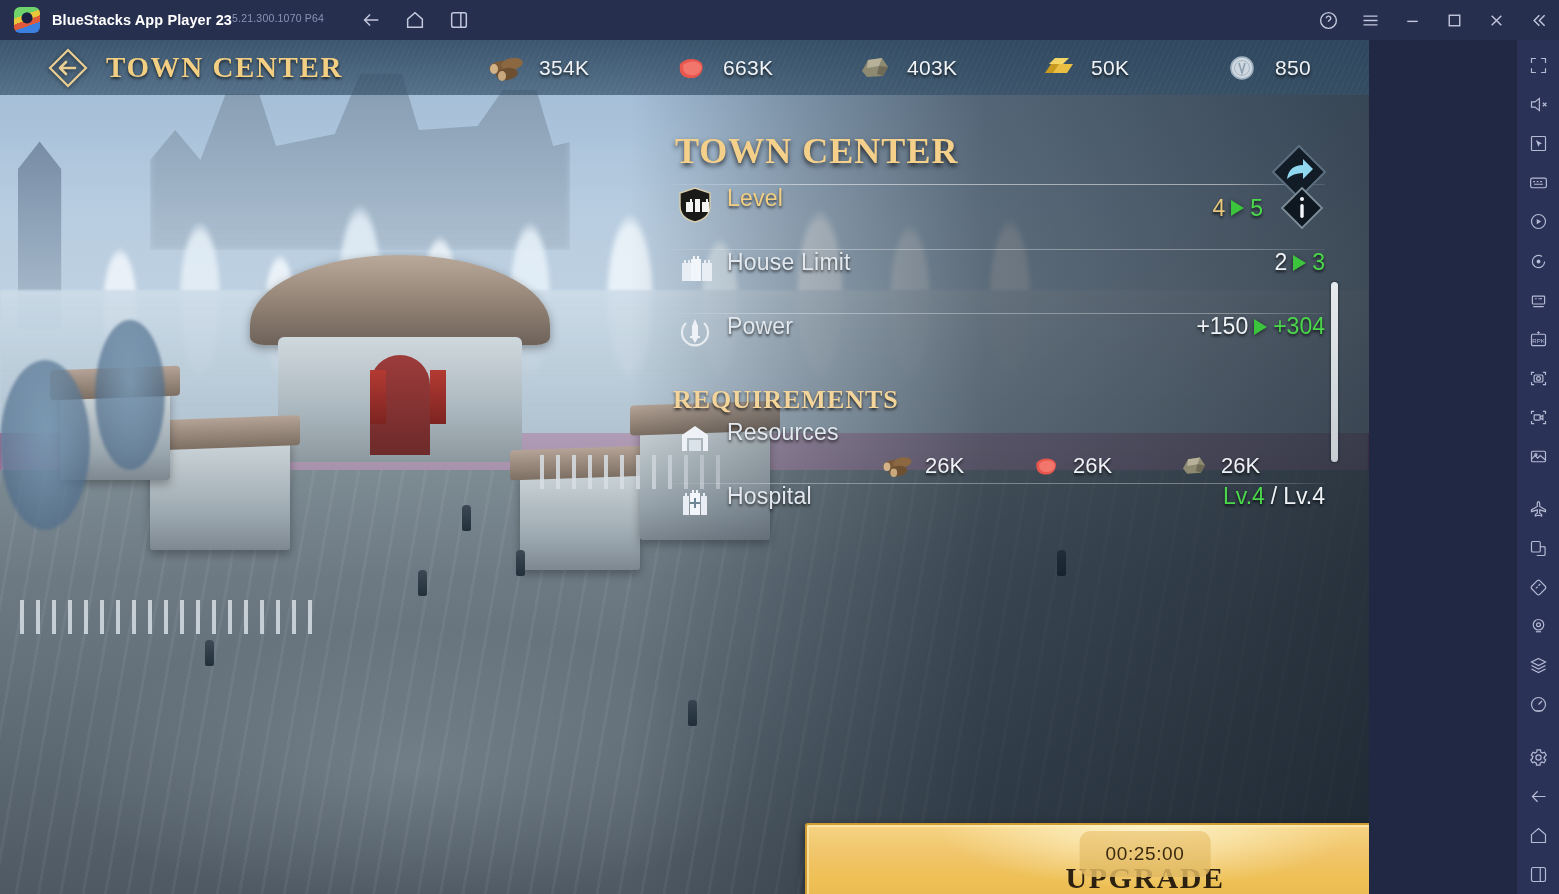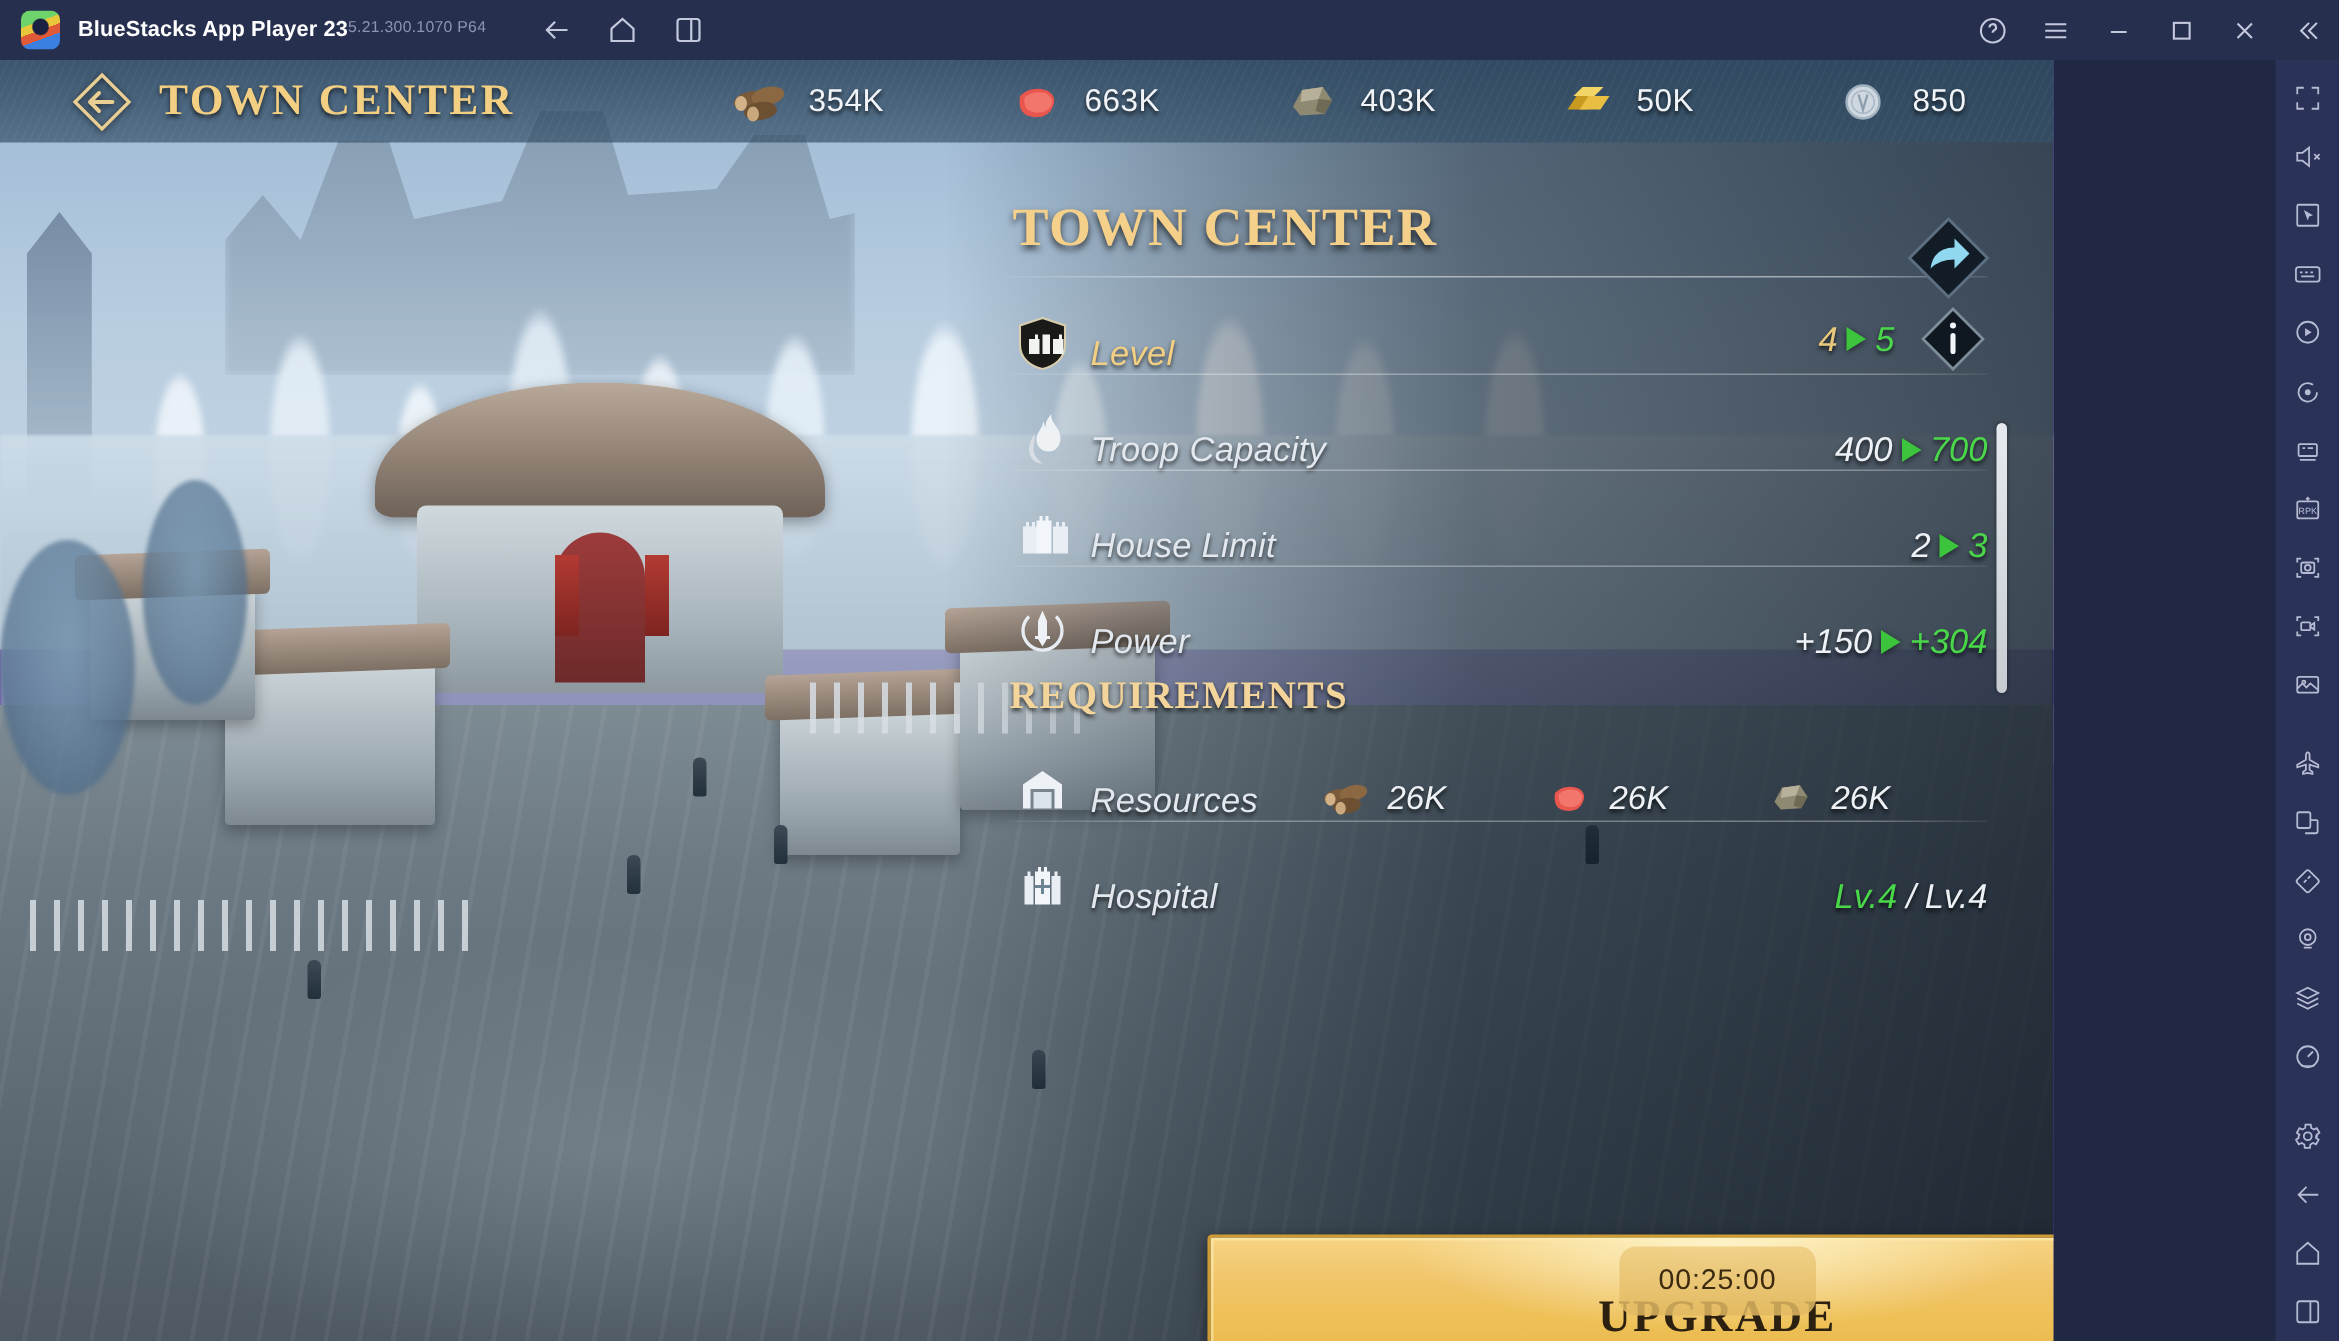--- a/index.html
+++ b/index.html
@@ -38,21 +38,21 @@
   .tb-ico { width: 22px; height: 22px; display: flex; align-items: center; justify-content: center; cursor: pointer; }
   .tb-ico svg { stroke: #c3c8dd; fill: none; stroke-width: 1.6; }
   .tb-right { position: absolute; right: 10px; top: 0; height: 40px; display: flex; align-items: center; gap: 20px; }
   .tb-right .tb-ico svg { stroke: #c3c8dd; }
 
   
   .game {
     position: absolute; top: 40px; left: 0;
     width: 1369px; height: 854px;
     overflow: hidden;
-    background: #4c1d95;
+    background: #be185d;
   }
 
   
   .scene { position: absolute; inset: 0; }
   .sky {
     position: absolute; top: 0; left: 0; width: 100%; height: 46%;
     background: linear-gradient(180deg,#9db9d4 0%, #b8cde0 45%, #c9d8e4 100%);
   }
   .far-castle {
     position: absolute; left: 150px; top: 10px; width: 420px; height: 200px;
@@ -209,22 +209,22 @@
     padding-left: 16px;
   }
   .share-btn {
     position: absolute; right: 10px; top: 12px; width: 60px; height: 60px; cursor: pointer;
   }
   .divider-line {
     height: 1px; margin: 12px 14px 0 14px;
     background: linear-gradient(90deg, rgba(255,255,255,.08), rgba(255,255,255,.5) 20%, rgba(255,255,255,.5) 85%, rgba(255,255,255,.1));
   }
   .stat-row {
-    display: flex; align-items: flex-end; height: 64px;
-    padding: 0 14px; position: relative; font-style: italic;
+    display: flex; align-items: flex-start; height: 64px;
+    padding: 0 14px; position: relative;
   }
   .stat-row + .stat-row:before {
     content:""; position: absolute; left: 14px; right: 14px; top: 0; height: 1px;
     background: linear-gradient(90deg, rgba(255,255,255,.06), rgba(255,255,255,.33) 15%, rgba(255,255,255,.33) 88%, rgba(255,255,255,.06));
   }
   .stat-ico { width: 44px; height: 40px; flex: none; display:flex; align-items:center; justify-content:center; }
   .stat-label {
     font-size: 23px; color: #e2e8ee; margin-left: 10px;
     text-shadow: 0 2px 3px rgba(0,0,0,.7); letter-spacing: .2px;
   }
@@ -521,34 +521,20 @@
         <div class="info-btn">
           <svg width="46" height="46" viewBox="0 0 46 46">
             <path d="M23 3 L43 23 L23 43 L3 23 Z" fill="#0f1820" stroke="#7e8d9a" stroke-width="1.8"></path>
             <circle cx="23" cy="14" r="2" fill="#f2f6fa"></circle>
             <rect x="21.3" y="19" width="3.4" height="14" rx="1.7" fill="#f2f6fa"></rect>
           </svg>
         </div>
       </div>
     </div>
 
-    <div class="stat-row">
-      <div class="stat-ico">
-        <svg width="36" height="36" viewBox="0 0 36 36">
-          <path d="M18 3 c2 7-4 9-4 15 c0 5 4 8 8 8 c5 0 8-4 8-9 c0-7-7-10-6-16 c-3 3-4 6-4 9 c-1-3-2-5-2-7z" fill="#eef2f5"></path>
-          <path d="M13 14 c-3 4-4 8-4 11 c0 5 4 9 9 9 c-4-3-6-6-6-10 c0-4 1-7 1-10z" fill="#d7dde3"></path>
-        </svg>
-      </div>
-      <div class="stat-label">Troop Capacity</div>
-      <div class="stat-vals">
-        <div class="v-old">400</div>
-        <div class="arrow-g"></div>
-        <div class="v-new">700</div>
-      </div>
-    </div>
 
     <div class="stat-row">
       <div class="stat-ico">
         <svg width="36" height="36" viewBox="0 0 36 36">
           <path d="M5 12 h2 v-3 h2 v3 h2 v-3 h2 v3 h2 v18 H5z" fill="#e8eef3"></path>
           <path d="M14 8 h2 v-3 h2 v3 h2 v-3 h2 v3 h2 v22 h-10z" fill="#f2f6fa"></path>
           <path d="M25 12 h2 v-3 h2 v3 h2 v-3 h2 v3 h2 v18 h-10z" fill="#e8eef3"></path>
         </svg>
       </div>
       <div class="stat-label">House Limit</div>

